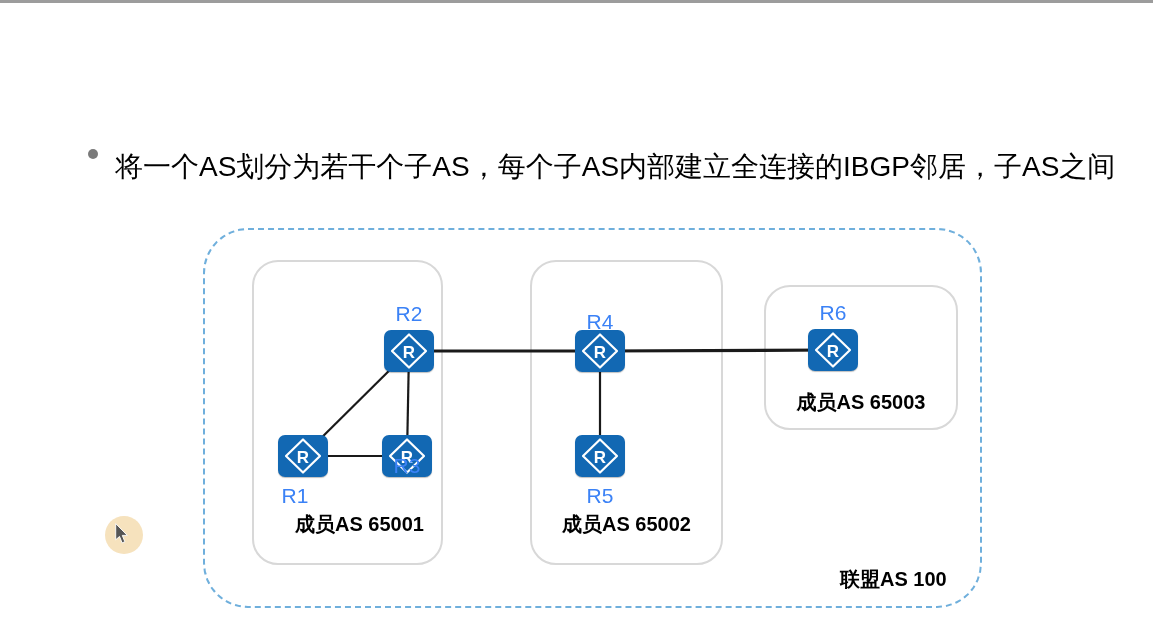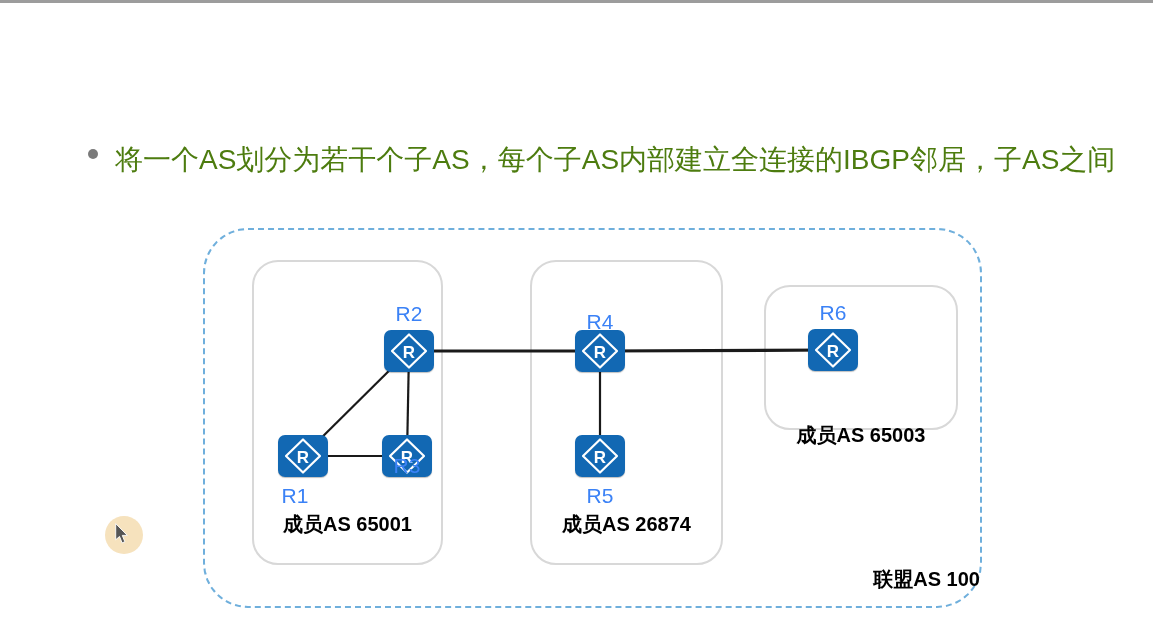--- a/index.html
+++ b/index.html
@@ -18,22 +18,22 @@
     position:absolute;left:88px;top:42px;
     font-size:46px;line-height:52px;font-weight:600;
     color:#9e1c1c;letter-spacing:0px;
   }
   .bullet-item{position:absolute;left:88px;top:128px;}
   .bullet-dot{
     position:absolute;left:0px;top:21px;width:10px;height:10px;
     border-radius:50%;background:#7a7a7a;
   }
   .bullet-lines{
-    position:absolute;left:27px;top:6px;width:1030px;
-    font-size:28px;line-height:52px;color:#4d7c0f;font-weight:500;
+    position:absolute;left:27px;top:13px;width:1030px;
+    font-size:28px;line-height:52px;color:#000000;font-weight:500;
     white-space:nowrap;
   }
   .bullet-line{display:block;}
 
   
   .diagram{position:absolute;left:0;top:0;width:1153px;height:626px;}
   .confed-box{
     position:absolute;left:203px;top:228px;width:779px;height:380px;
     border:2px dashed #6fafdc;border-radius:45px;
     box-sizing:border-box;background:transparent;
@@ -59,21 +59,21 @@
   .router svg{display:block;width:50px;height:42px;}
   .router-label{
     position:absolute;width:50px;text-align:center;
     font-size:21px;color:#3b82f6;font-weight:500;
   }
   .group-label{
     position:absolute;text-align:center;
     font-size:20px;font-weight:700;color:#000;
   }
   .confed-label{
-    position:absolute;left:840px;top:566px;width:140px;text-align:right;
+    position:absolute;left:840px;top:566px;width:140px;text-align:left;
     font-size:20px;font-weight:700;color:#000;
   }
 
   
   .cursor-highlight{
     position:absolute;left:105px;top:516px;width:38px;height:38px;
     border-radius:50%;background:#f6e2bd;
   }
   .mouse-cursor{position:absolute;left:114px;top:523px;width:15px;height:22px;}
 </style>
@@ -145,23 +145,23 @@
       </svg>
     </div>
 
     <div class="router-label" style="left:270px;top:484px;">R1</div>
     <div class="router-label" style="left:384px;top:302px;">R2</div>
     <div class="router-label" style="left:382px;top:454px;">R3</div>
     <div class="router-label" style="left:575px;top:310px;">R4</div>
     <div class="router-label" style="left:575px;top:484px;">R5</div>
     <div class="router-label" style="left:808px;top:301px;">R6</div>
 
-    <div class="group-label" style="left:252px;top:511px;width:191px;">成员AS 65001</div>
-    <div class="group-label" style="left:530px;top:511px;width:193px;">成员AS 26874</div>
-    <div class="group-label" style="left:764px;top:389px;width:194px;margin-top:33px;">成员AS 65003</div>
+    <div class="group-label" style="left:252px;top:511px;width:191px;padding-left:12px;">成员AS 65001</div>
+    <div class="group-label" style="left:530px;top:511px;width:193px;">成员AS 65002</div>
+    <div class="group-label" style="left:764px;top:389px;width:194px;">成员AS 65003</div>
 
     <div class="confed-label">联盟AS 100</div>
   </div>
 
   <div class="cursor-highlight"></div>
   <svg class="mouse-cursor" viewBox="0 0 12 19">
     <path d="M1,0.5 L1,14.5 L4.3,11.6 L6.5,17.2 L8.9,16.2 L6.7,10.7 L11,10.7 Z" fill="#555555" stroke="#ffffff" stroke-width="0.8"></path>
   </svg>
 </div>
 

